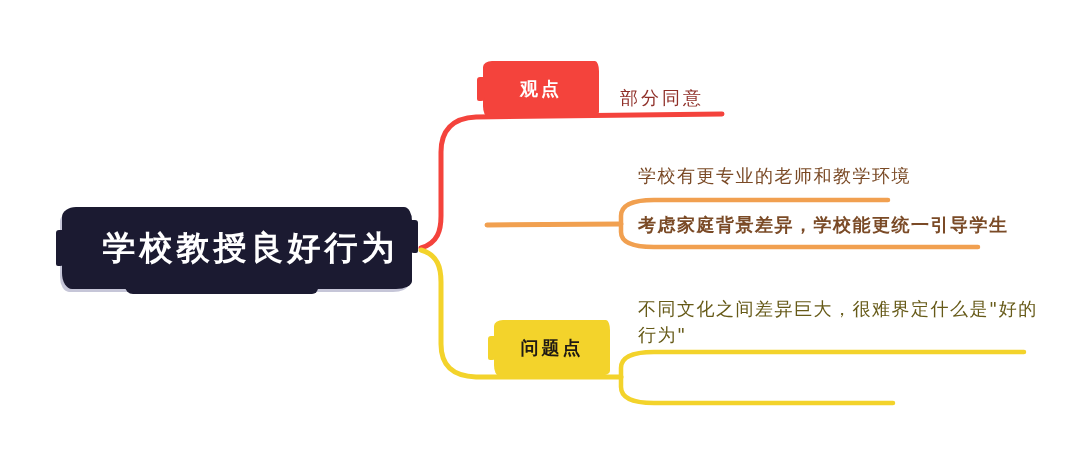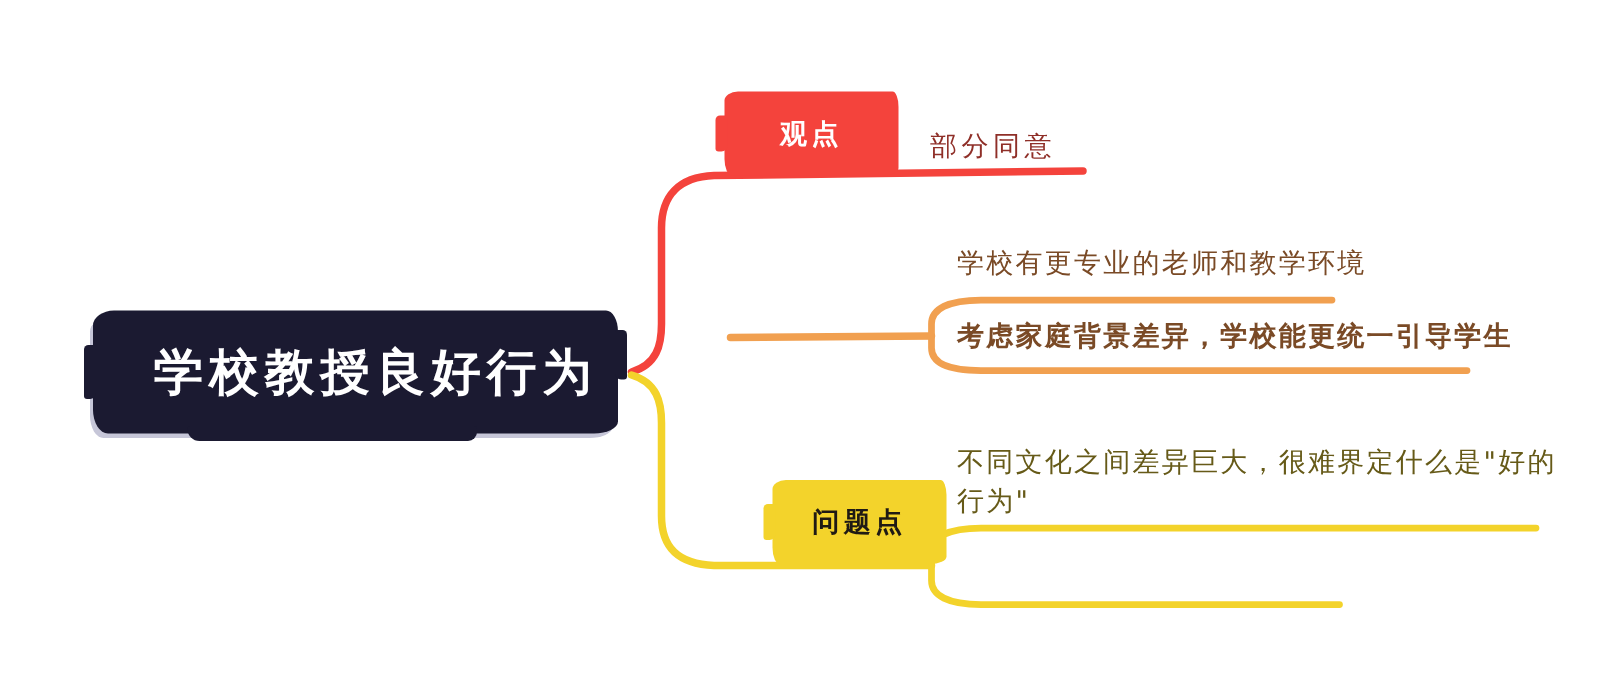--- a/index.html
+++ b/index.html
@@ -95,21 +95,21 @@
   <div class="node root-node" style="--c: #1b1a31;">
     <span class="lip"></span>
     <span style="color: rgb(255, 255, 255); margin-left: 27px;">学校教授良好行为</span>
   </div>
 
   <div class="node branch-node" style="left: 483px; top: 61px; --c: #f4433c;">
     <span style="color: rgb(255, 255, 255);">观点</span>
   </div>
 
 
-  <div class="node branch-node" style="left: 515px; top: 320px; text-align: center; --c: #f3d32b;">
+  <div class="node branch-node" style="left: 494px; top: 320px; text-align: center; --c: #f3d32b;">
     <span style="color: rgb(31, 26, 20);">问题点</span>
   </div>
 
   <div class="leaf single" style="left: 620px; top: 85px; --fg: #8f2f28;">部分同意</div>
 
   <div class="leaf" style="left: 638px; top: 163px; width: 310px; --fg: #7a4a26;">学校有更专业的老师和教学环境</div>
 
   <div class="leaf" style="left: 638px; top: 212px; width: 390px; font-weight: bold; --fg: #7a4a26;">考虑家庭背景差异，学校能更统一引导学生</div>
 
   <div class="leaf" style="left: 638px; top: 296px; width: 400px; --fg: #665a18;">不同文化之间差异巨大，很难界定什么是"好的行为"</div>

